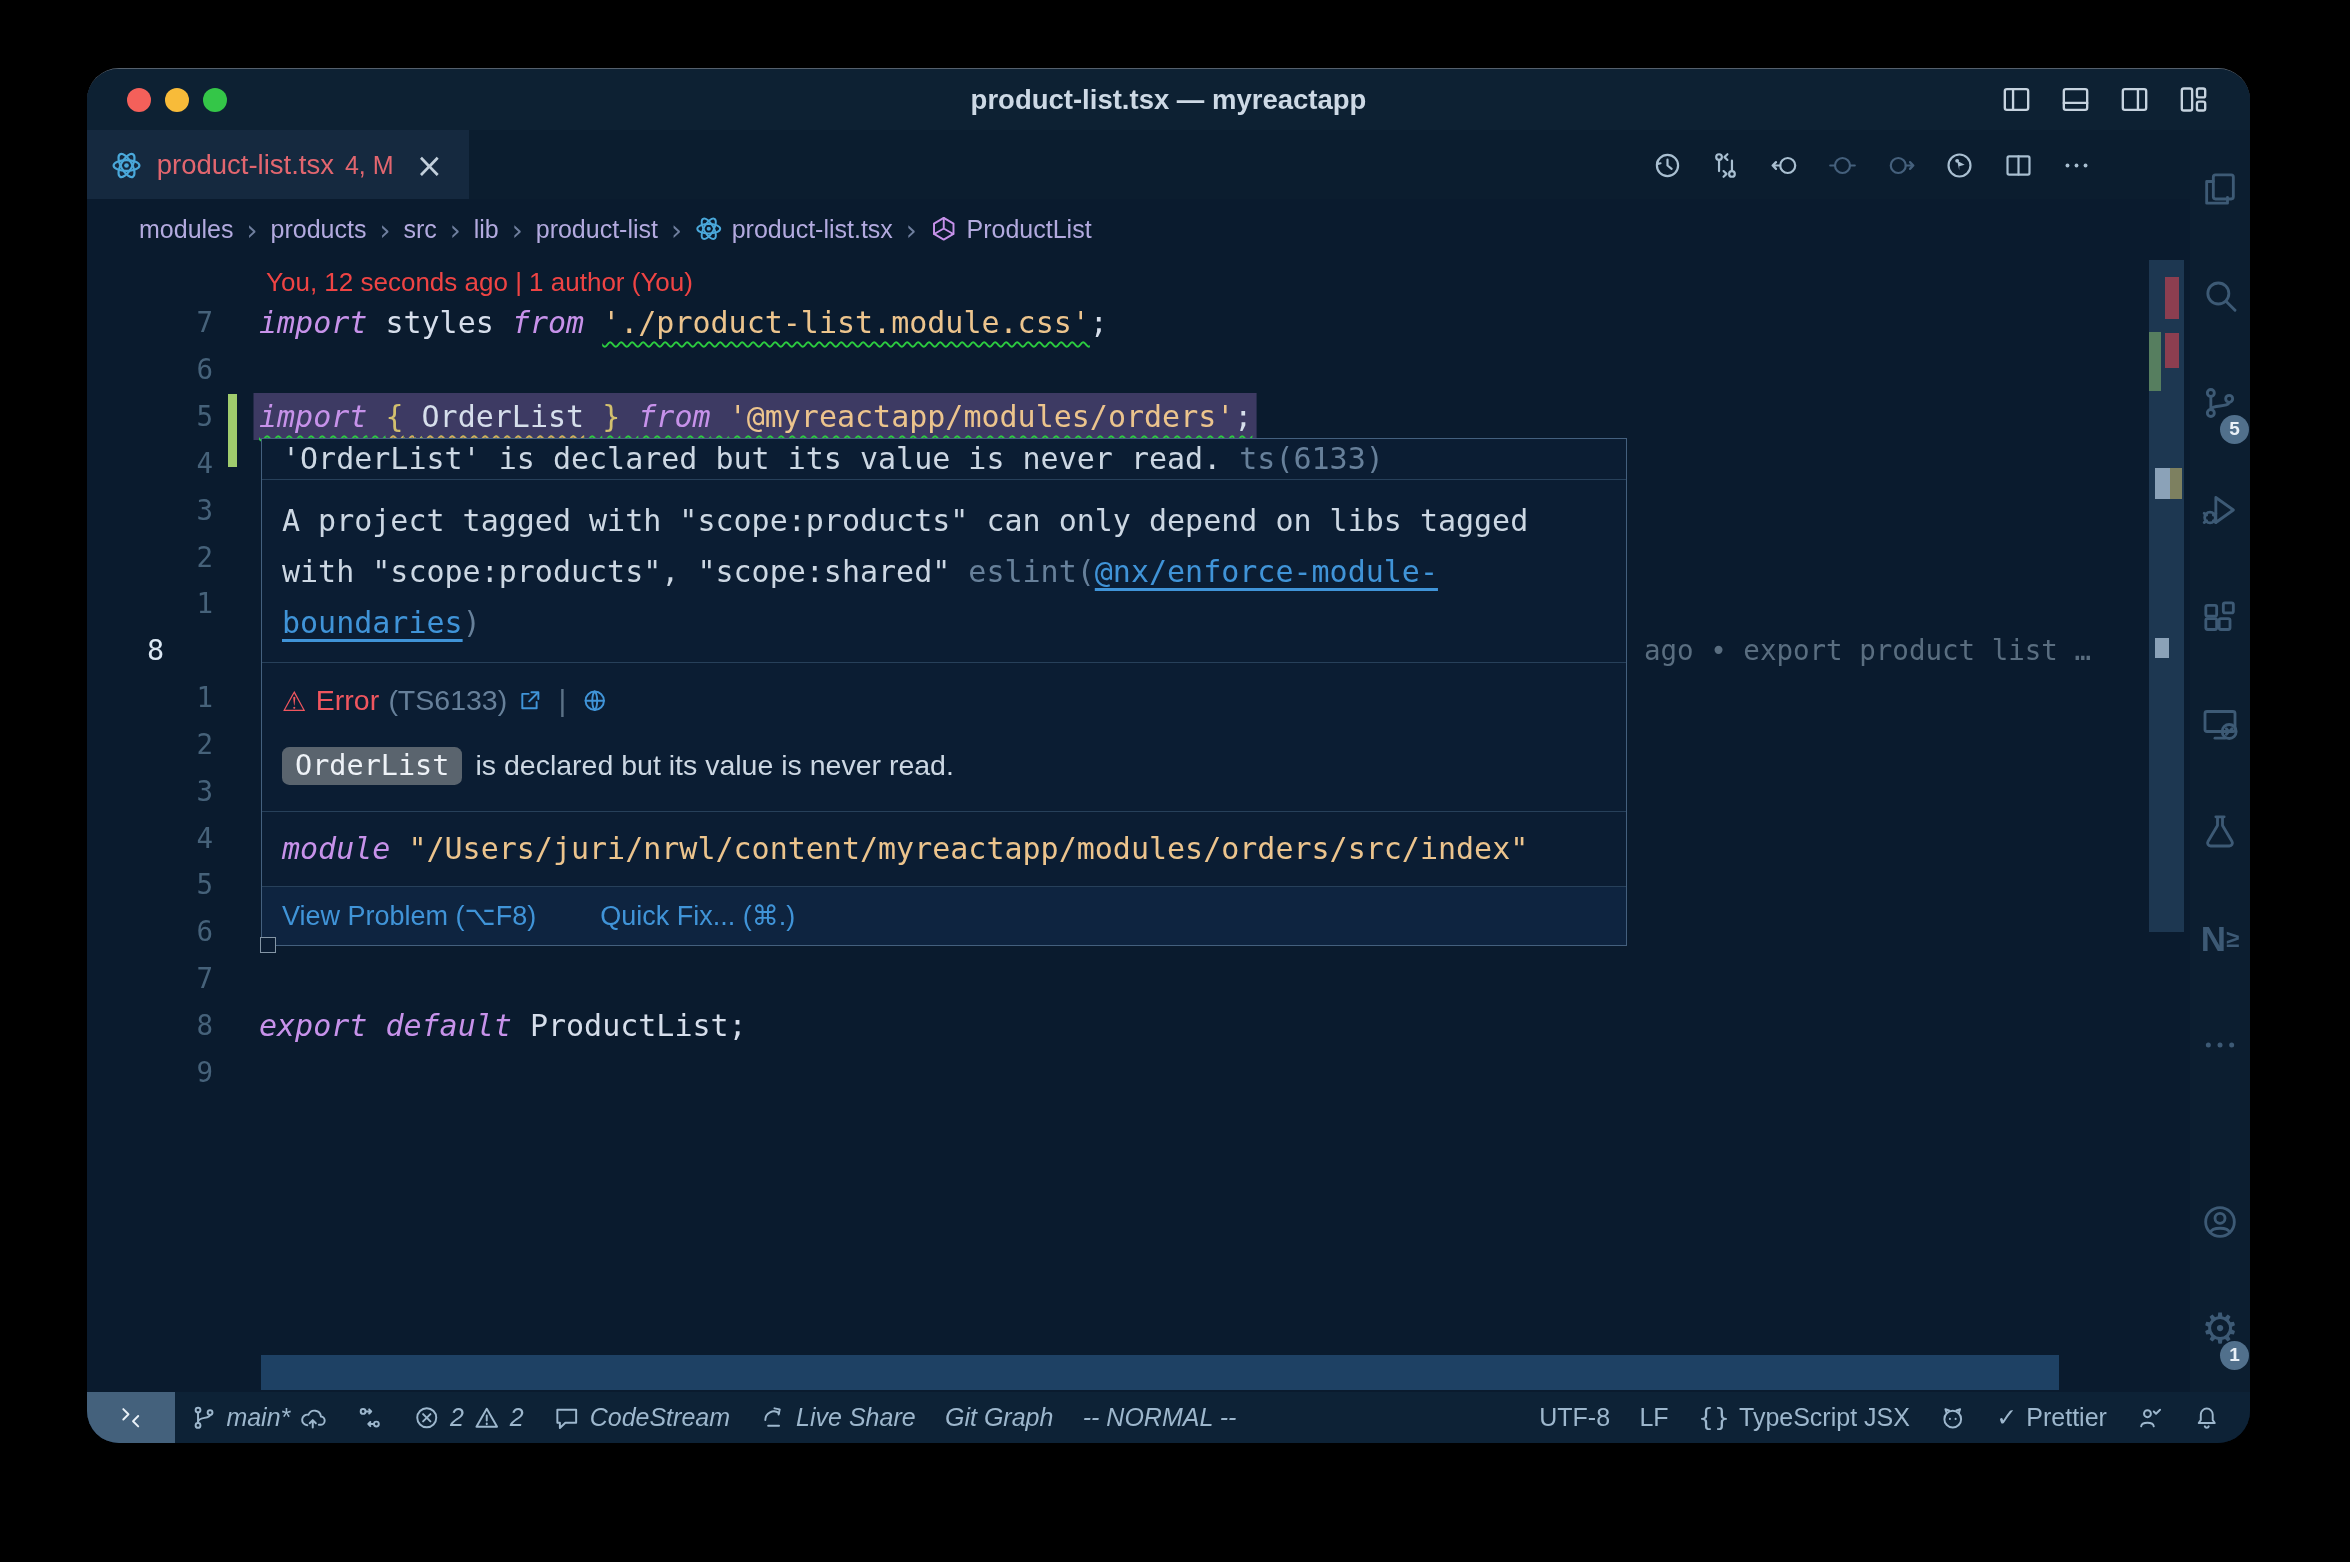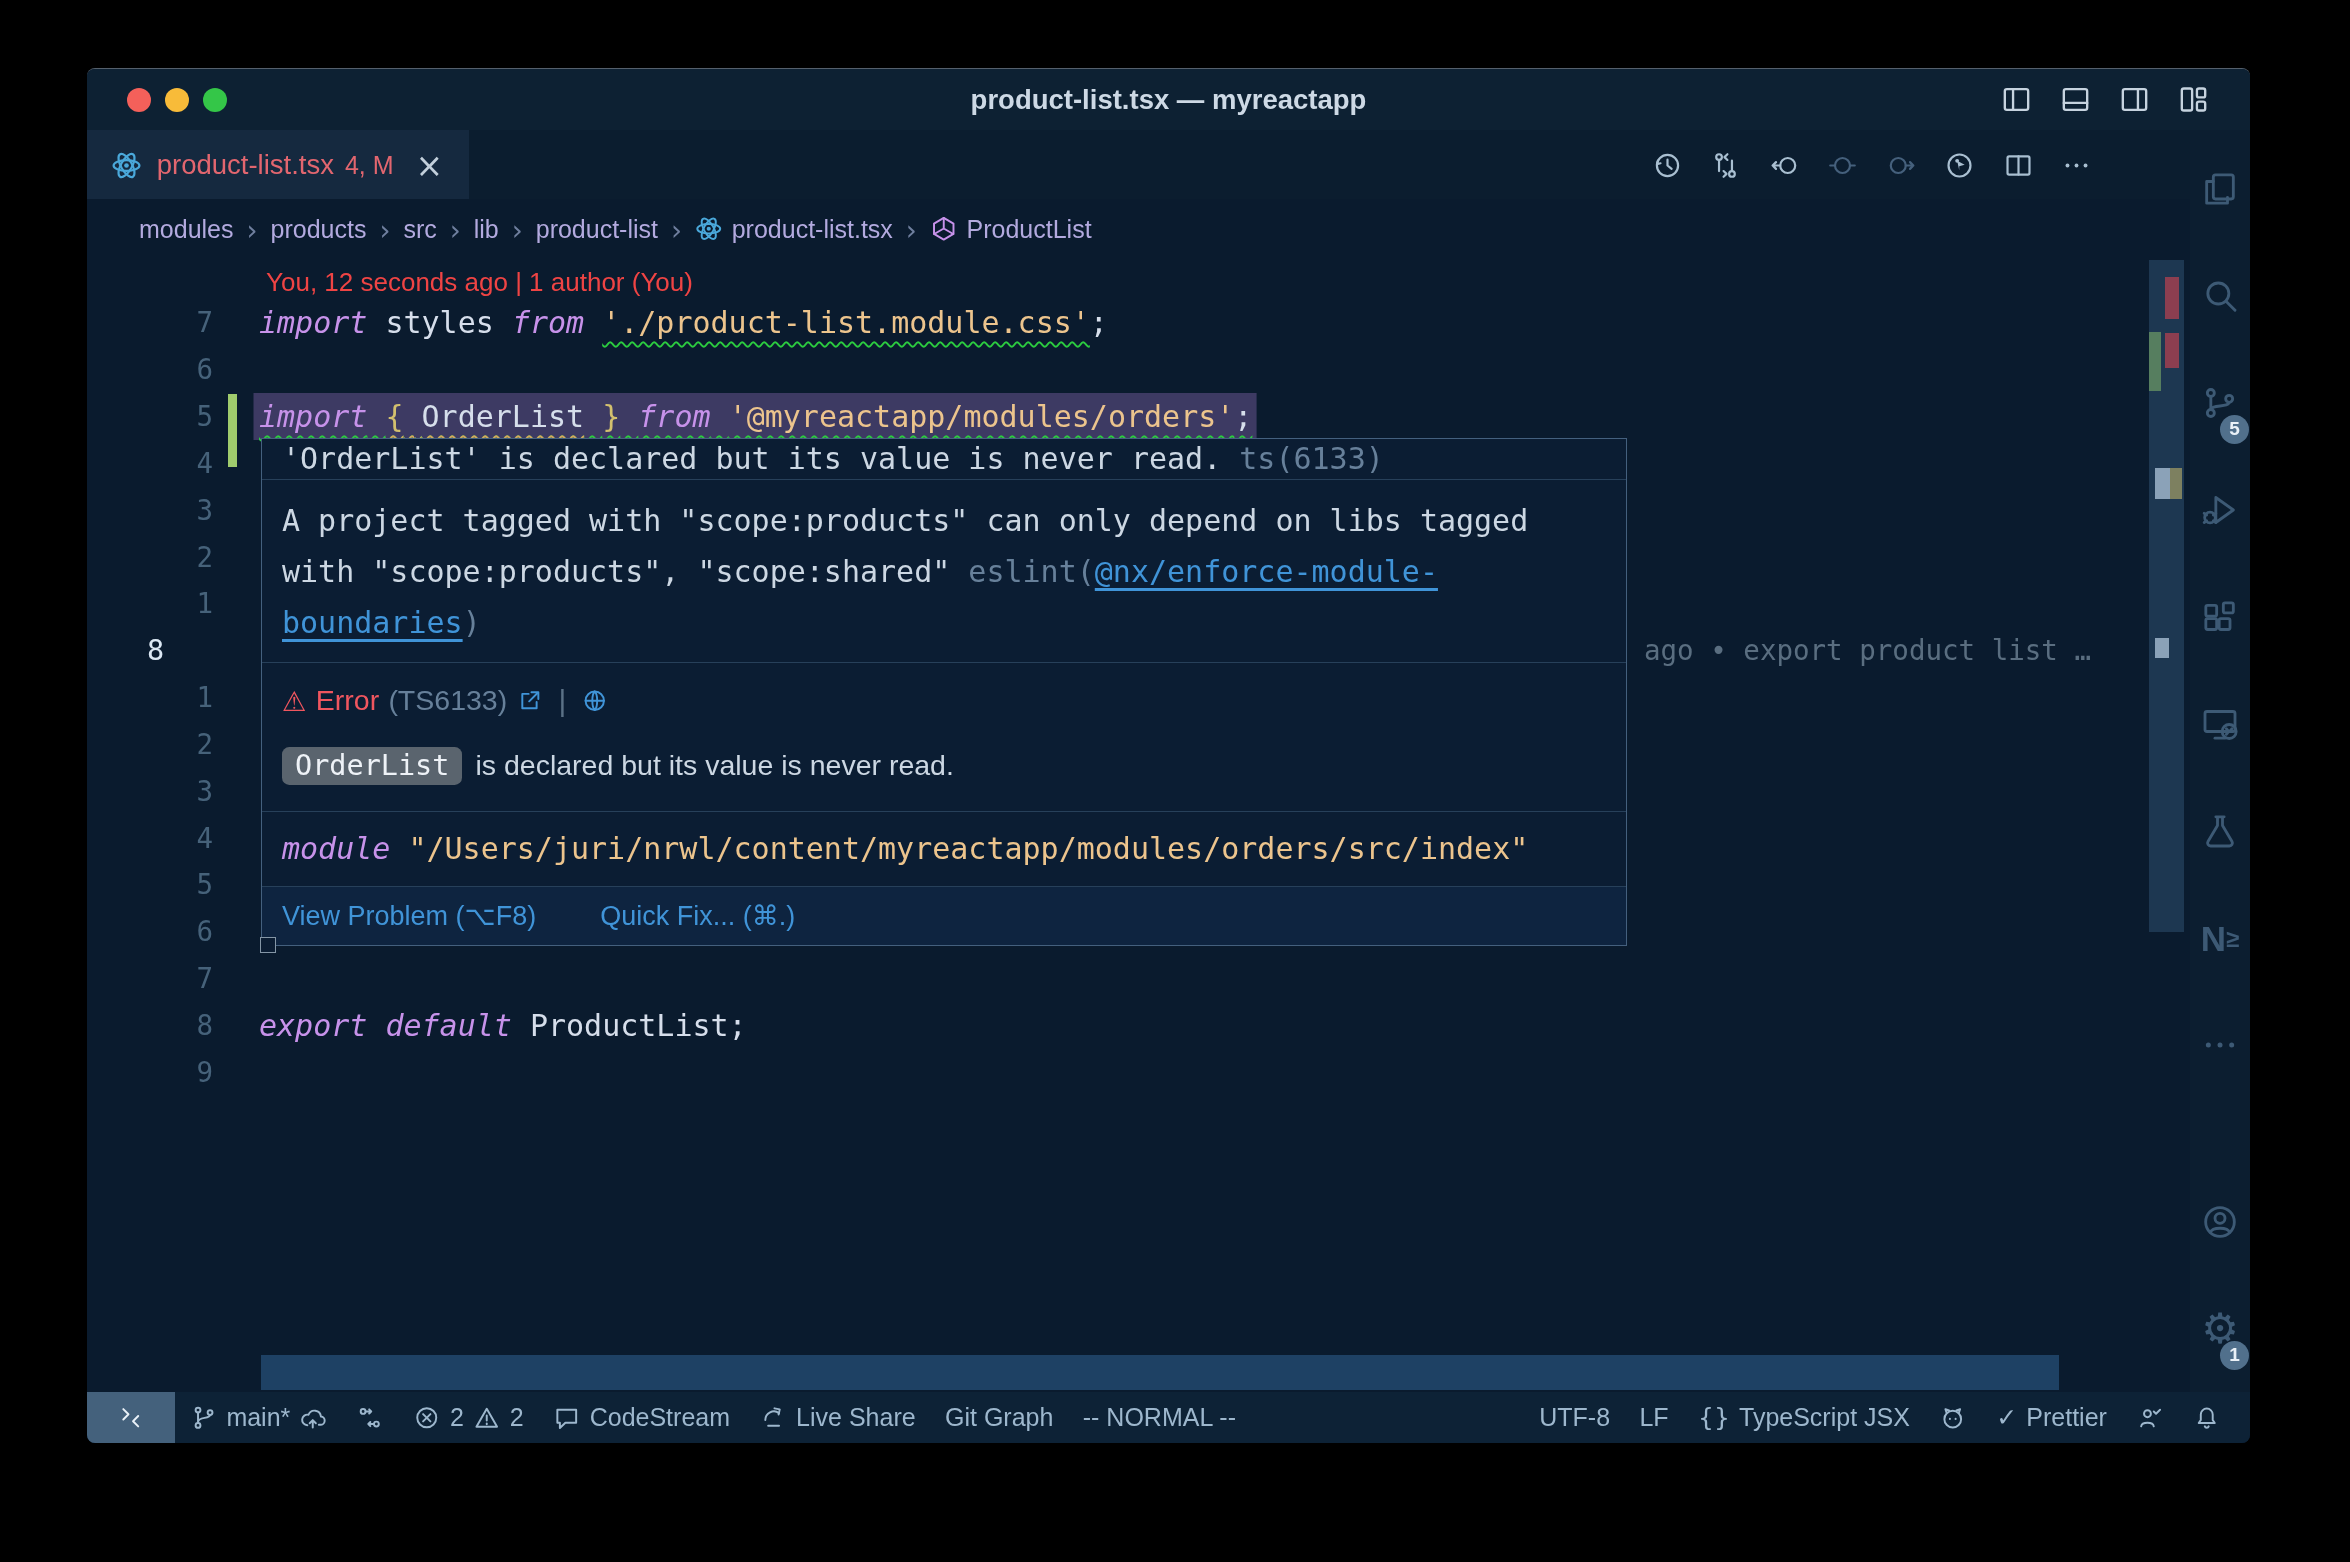--- a/index.html
+++ b/index.html
@@ -1,19 +1,19 @@
 <!DOCTYPE html>
 <html style="font-size:14.7px"><head>
 <meta charset="utf-8">
 <style>
   html,body{margin:0;padding:0;background:#000;}
   .stage{position:relative;width:2351px;height:1563px;background:#000;overflow:hidden;
          font-family:"Liberation Sans","DejaVu Sans",sans-serif;}
   .window{position:absolute;left:87px;top:68px;width:2163px;height:1374px;background:#0a1b2e;
-          border-radius:8px;border-top:1.8px solid #55606c;overflow:hidden;box-shadow:0 27.5px 73px rgba(0,0,0,.8);}
+          border-radius:32px;border-top:1.8px solid #55606c;overflow:hidden;box-shadow:0 27.5px 73px rgba(0,0,0,.8);}
   .ic svg{display:block}
   
   .titlebar{position:absolute;left:0;top:0;right:0;height:61px;background:#0d2133;}
   .traffic{position:absolute;left:40px;top:0;height:61px;display:flex;align-items:center;gap:13.8px;}
   .light{width:24px;height:24px;border-radius:50%;}
   .l-red{background:#f4605a}.l-yellow{background:#f8bb39}.l-green{background:#34c648}
   .title{position:absolute;left:275px;right:275px;top:0;height:61px;line-height:61px;text-align:center;
          color:#cdd9e5;font-size:27.5px;font-weight:600;white-space:nowrap;}
   .win-controls{position:absolute;right:40px;top:0;height:61px;display:flex;align-items:center;gap:26px;color:#c6d3df;}
   .wc svg{width:33px;height:33px}
@@ -87,21 +87,21 @@
   .ab-item .txt-ic{font-size:42px;line-height:42px}
   .ab-bottom{margin-top:auto}
   .badge{position:absolute;right:0.9px;bottom:13px;min-width:29px;height:29px;border-radius:14.7px;background:#51708c;
          color:#eaf1f7;font-size:19px;font-weight:bold;display:flex;align-items:center;justify-content:center;
          font-family:"Liberation Sans",sans-serif}
   .nx-ic{display:flex;align-items:flex-start;font-weight:bold;font-size:35px;line-height:37px}
   .nx-sup{font-size:24px;margin-top:0px}
   
   .statusbar{position:absolute;left:0;right:0;bottom:0;height:51px;background:#0d2236;display:flex;
              align-items:center;font-size:25px;color:#9db7cd;z-index:8;}
-  .sb-left{display:flex;align-items:flex-start;height:100%;}
+  .sb-left{display:flex;align-items:flex-start;height:100%;font-style:italic;}
   .sb-right{display:flex;height:100%;margin-left:auto;padding-right:14.7px;}
   .sb-item{display:flex;align-items:center;gap:9.2px;padding:0 14.7px;height:100%;white-space:nowrap;}
   .sb-item svg{width:27.5px;height:27.5px}
   .sb-remote{background:#44617c;color:#e9f1f8;width:88px;box-sizing:border-box;justify-content:center;padding:0;}
   .txt-ic{font-family:"DejaVu Sans",sans-serif;}
 </style>
 </head>
 <body>
 
 <div class="stage">

